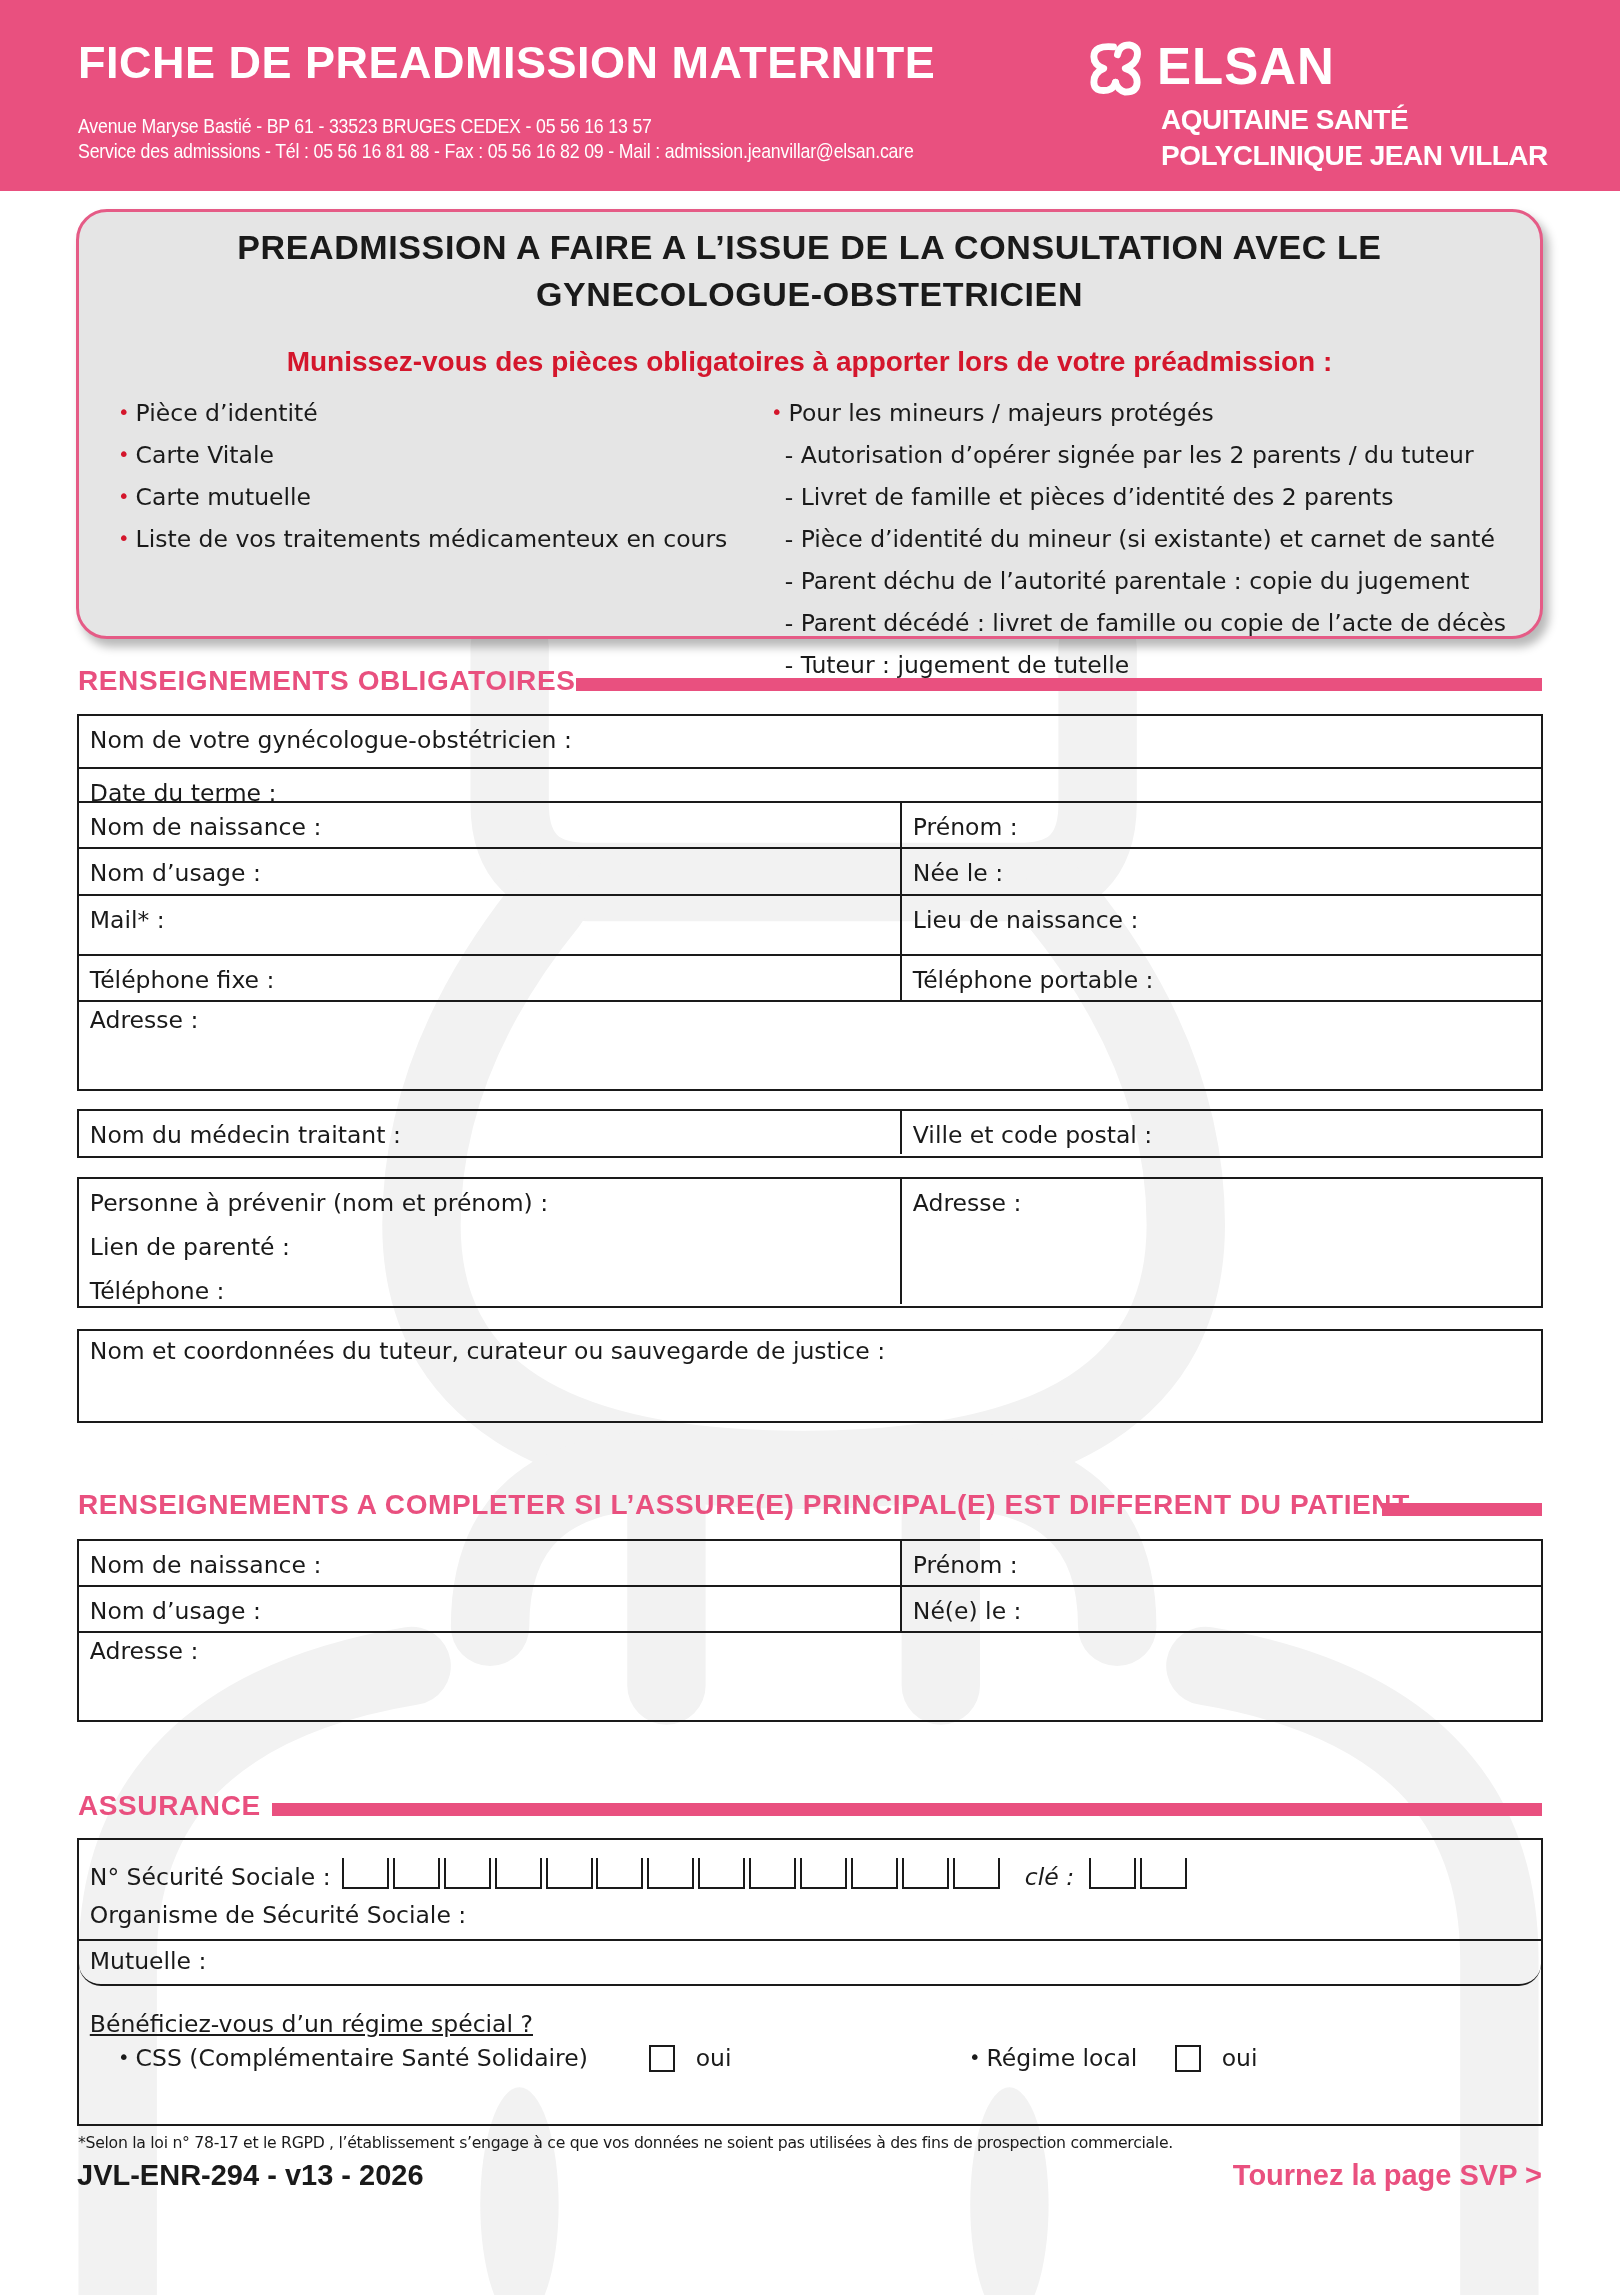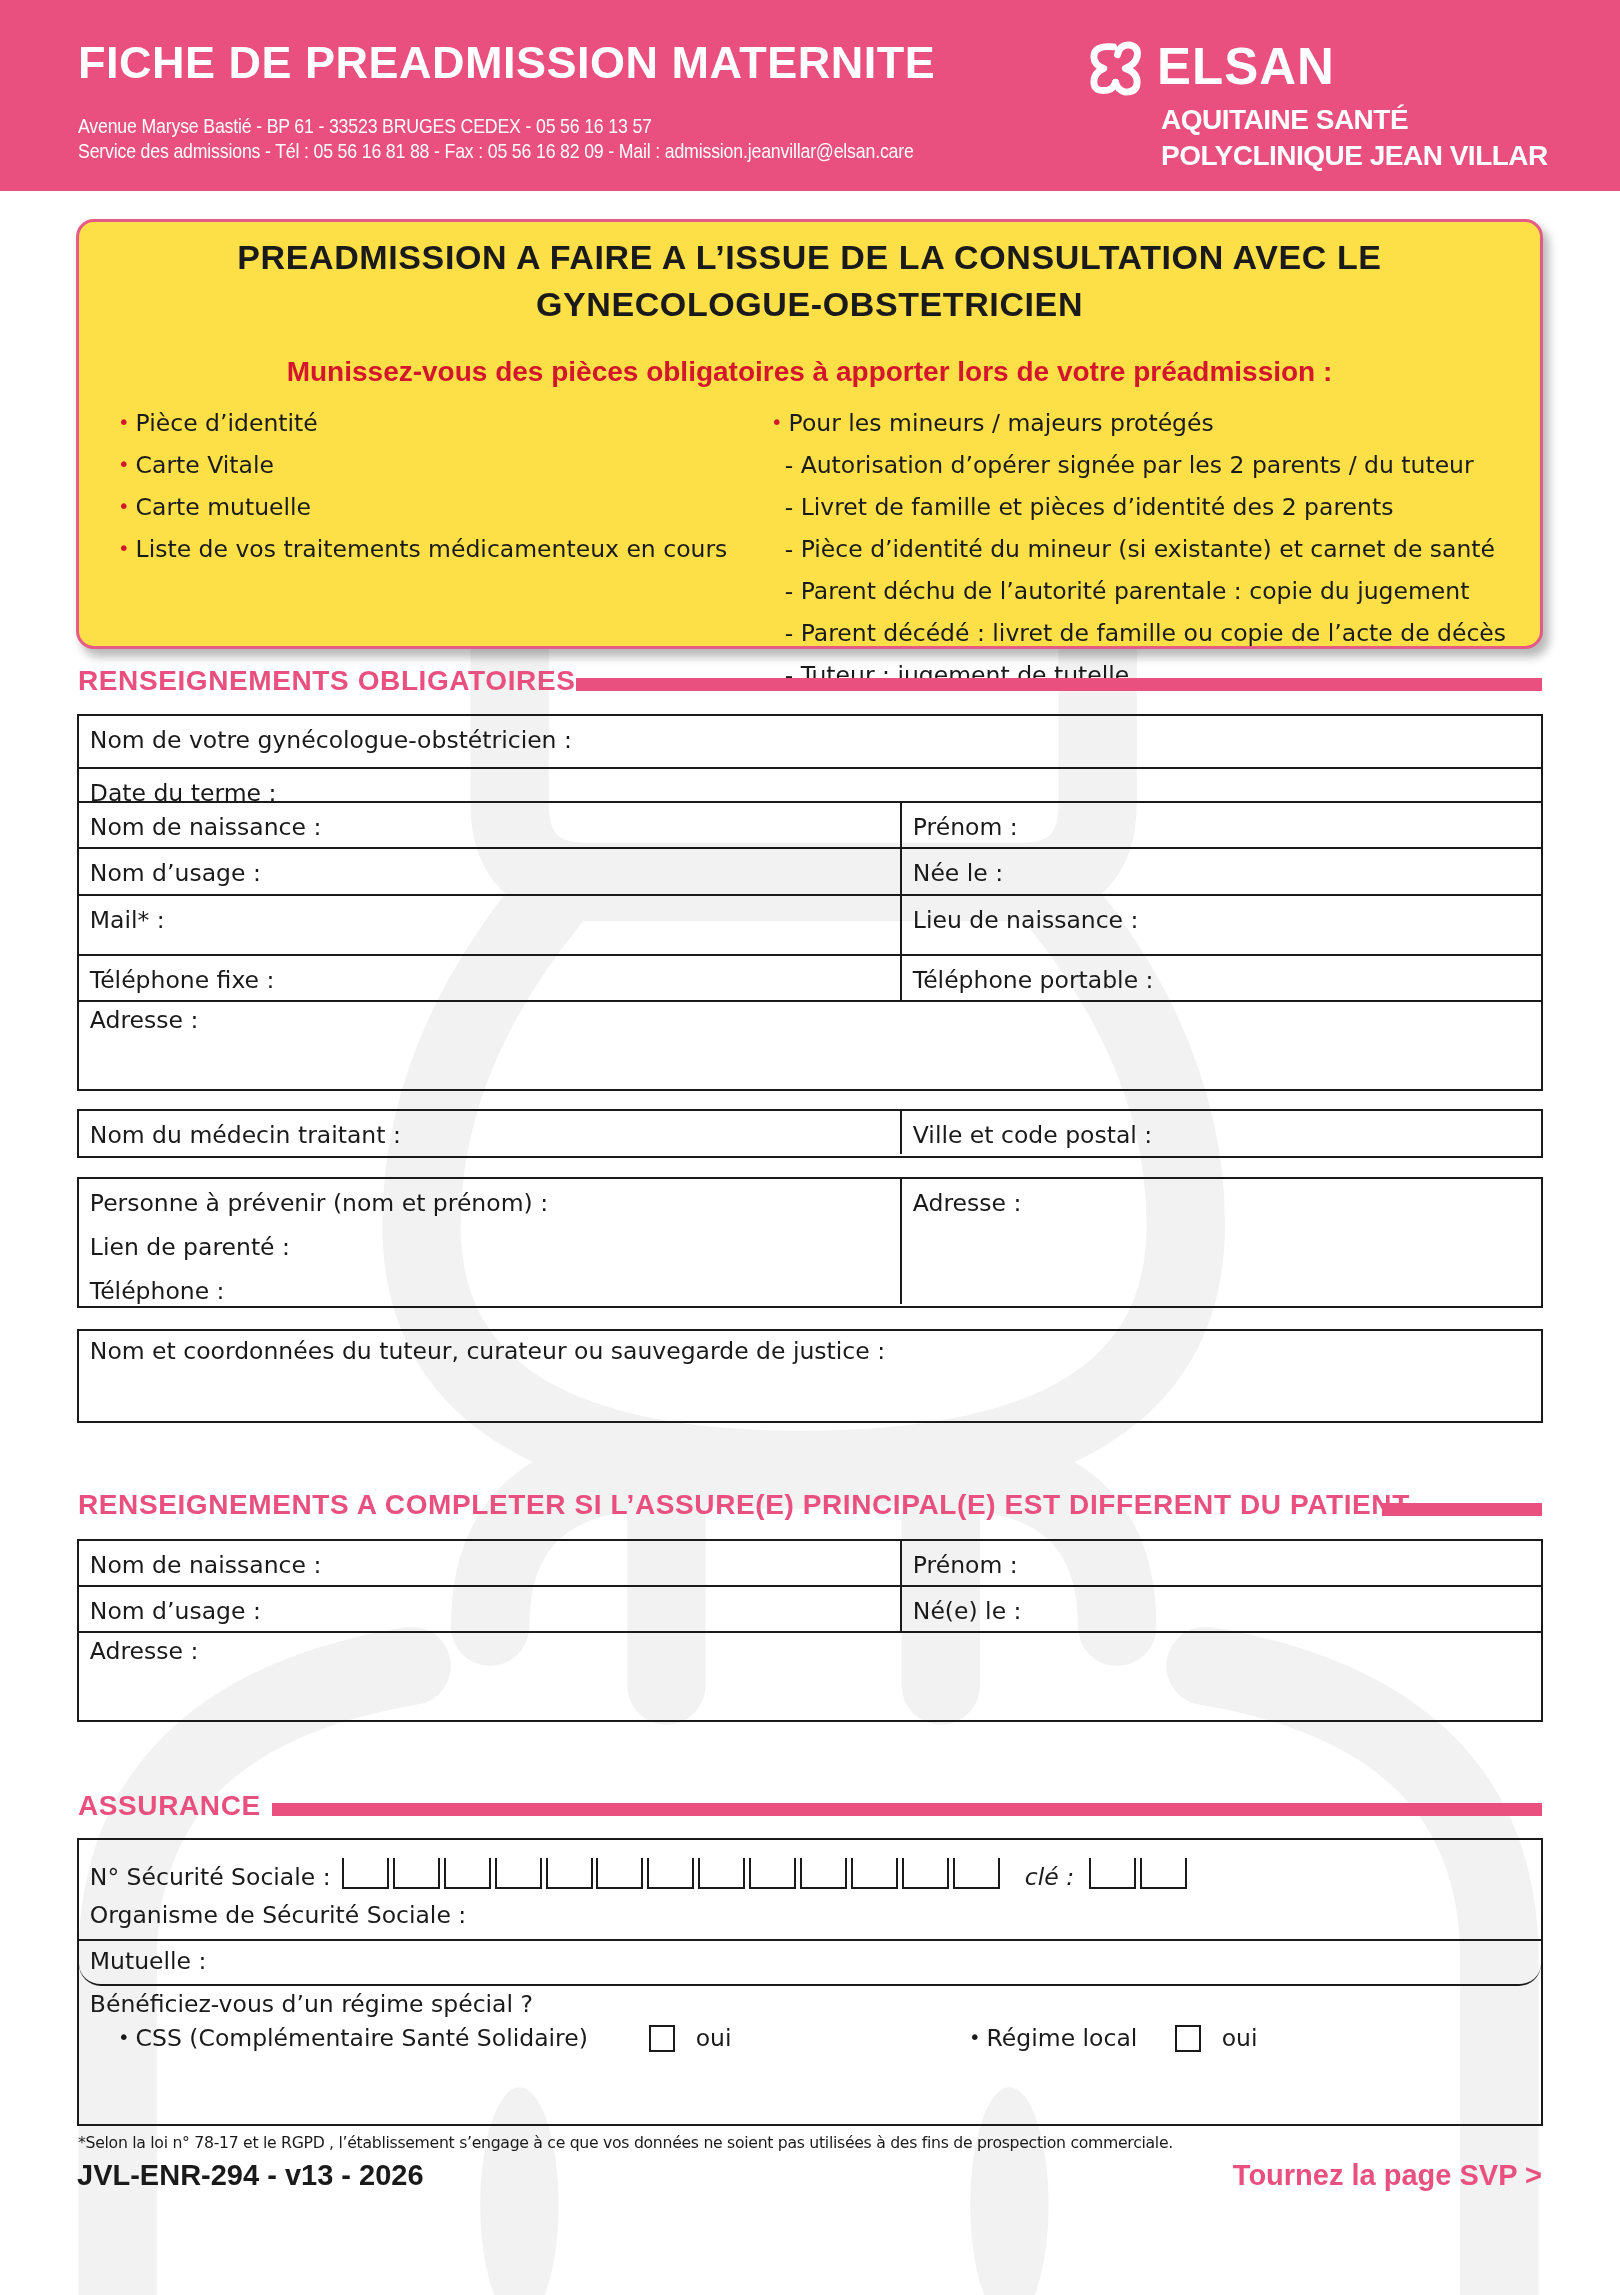--- a/index.html
+++ b/index.html
@@ -15,21 +15,21 @@
   .header .addr { position: absolute; left: 78px; font-family: "Liberation Sans", sans-serif; font-size: 20.6px; color: #ffffff; letter-spacing: -0.2px; transform: scaleX(0.86); transform-origin: left center; white-space: nowrap; }
   .header .addr1 { top: 114px; }
   .header .addr2 { top: 139px; }
   .logo { position: absolute; left: 1086px; top: 39px; width: 59px; height: 59px; }
   .logo-text { position: absolute; left: 1157px; top: 37px; font-family: "Liberation Sans", sans-serif; font-weight: bold; font-size: 51px; color: #ffffff; letter-spacing: 1px; }
   .clinic { position: absolute; left: 1161px; font-family: "Liberation Sans", sans-serif; font-weight: bold; font-size: 28px; color: #ffffff; letter-spacing: -0.5px; white-space: nowrap; }
   .clinic1 { top: 104px; }
   .clinic2 { top: 140px; }
 
   
-  .infobox { position: absolute; left: 76px; top: 219px; width: 1467px; height: 430px; background: #fde047; border: 3.9px solid #E55B86; border-radius: 18px; box-shadow: 5.9px 7.8px 9.8px rgba(0,0,0,0.28); z-index: 2; }
+  .infobox { position: absolute; left: 76px; top: 209px; width: 1467px; height: 430px; background: #e5e5e5; border: 3.9px solid #E55B86; border-radius: 31px; box-shadow: 5.9px 7.8px 9.8px rgba(0,0,0,0.28); z-index: 2; }
   .infobox .h1 { position: absolute; left: 0; width: 100%; text-align: center; font-family: "Liberation Sans", sans-serif; font-weight: bold; font-size: 34px; color: #1a1a1a; letter-spacing: 0.6px; }
   .infobox .h1a { top: 15.7px; }
   .infobox .h1b { top: 63px; }
   .infobox .sub { position: absolute; left: 0; width: 100%; top: 134px; text-align: center; font-family: "Liberation Sans", sans-serif; font-weight: bold; font-size: 28px; color: #D4162C; }
   .infobox ul { list-style: none; position: absolute; }
   .infobox li { font-size: 23.5px; line-height: 42px; color: #1a1a1a; white-space: nowrap; }
   .infobox .col1 { left: 39px; top: 180px; }
   .infobox .col2 { left: 692px; top: 180px; }
   .bullet { color: #D4162C; font-size: 19.6px; display: inline-block; width: 17.6px; vertical-align: 2px; }
   .dashitem { padding-left: 13.7px; }
@@ -211,21 +211,21 @@
           <span class="nir-box"></span>
           <span class="nir-box"></span>
         </span>
     </div>
     <div class="cell full" style="padding-top:5.9px;">Organisme de Sécurité Sociale :</div>
   </div>
   <div class="row" style="height:45px;border-radius:22px;">
     <div class="cell full" style="padding-top:5.9px;">Mutuelle :</div>
   </div>
   <div class="row" style="height:138px; flex-direction:column;">
-    <div class="cell full" style="padding-top:4px; flex:none;">Bénéficiez-vous d’un régime spécial ?</div>
+    <div class="cell full" style="padding-top:24px; flex:none;text-decoration:underline;">Bénéficiez-vous d’un régime spécial ?</div>
     <div class="cell full" style="padding-top:7.8px; flex:none; position:relative; height:39px;">
       <span style="position:absolute; left:39px; top:5.9px;">
         <span class="bullet" style="color:#1a1a1a;">•</span><span>CSS (Complémentaire Santé Solidaire)</span>
       </span>
       <span style="position:absolute; left:570px; top:5.9px;">
         <span class="checkbox"></span>
         <span style="margin-left:13.7px;">oui</span>
       </span>
       <span style="position:absolute; left:890px; top:5.9px;">
         <span class="bullet" style="color:#1a1a1a;">•</span><span>Régime local</span>

